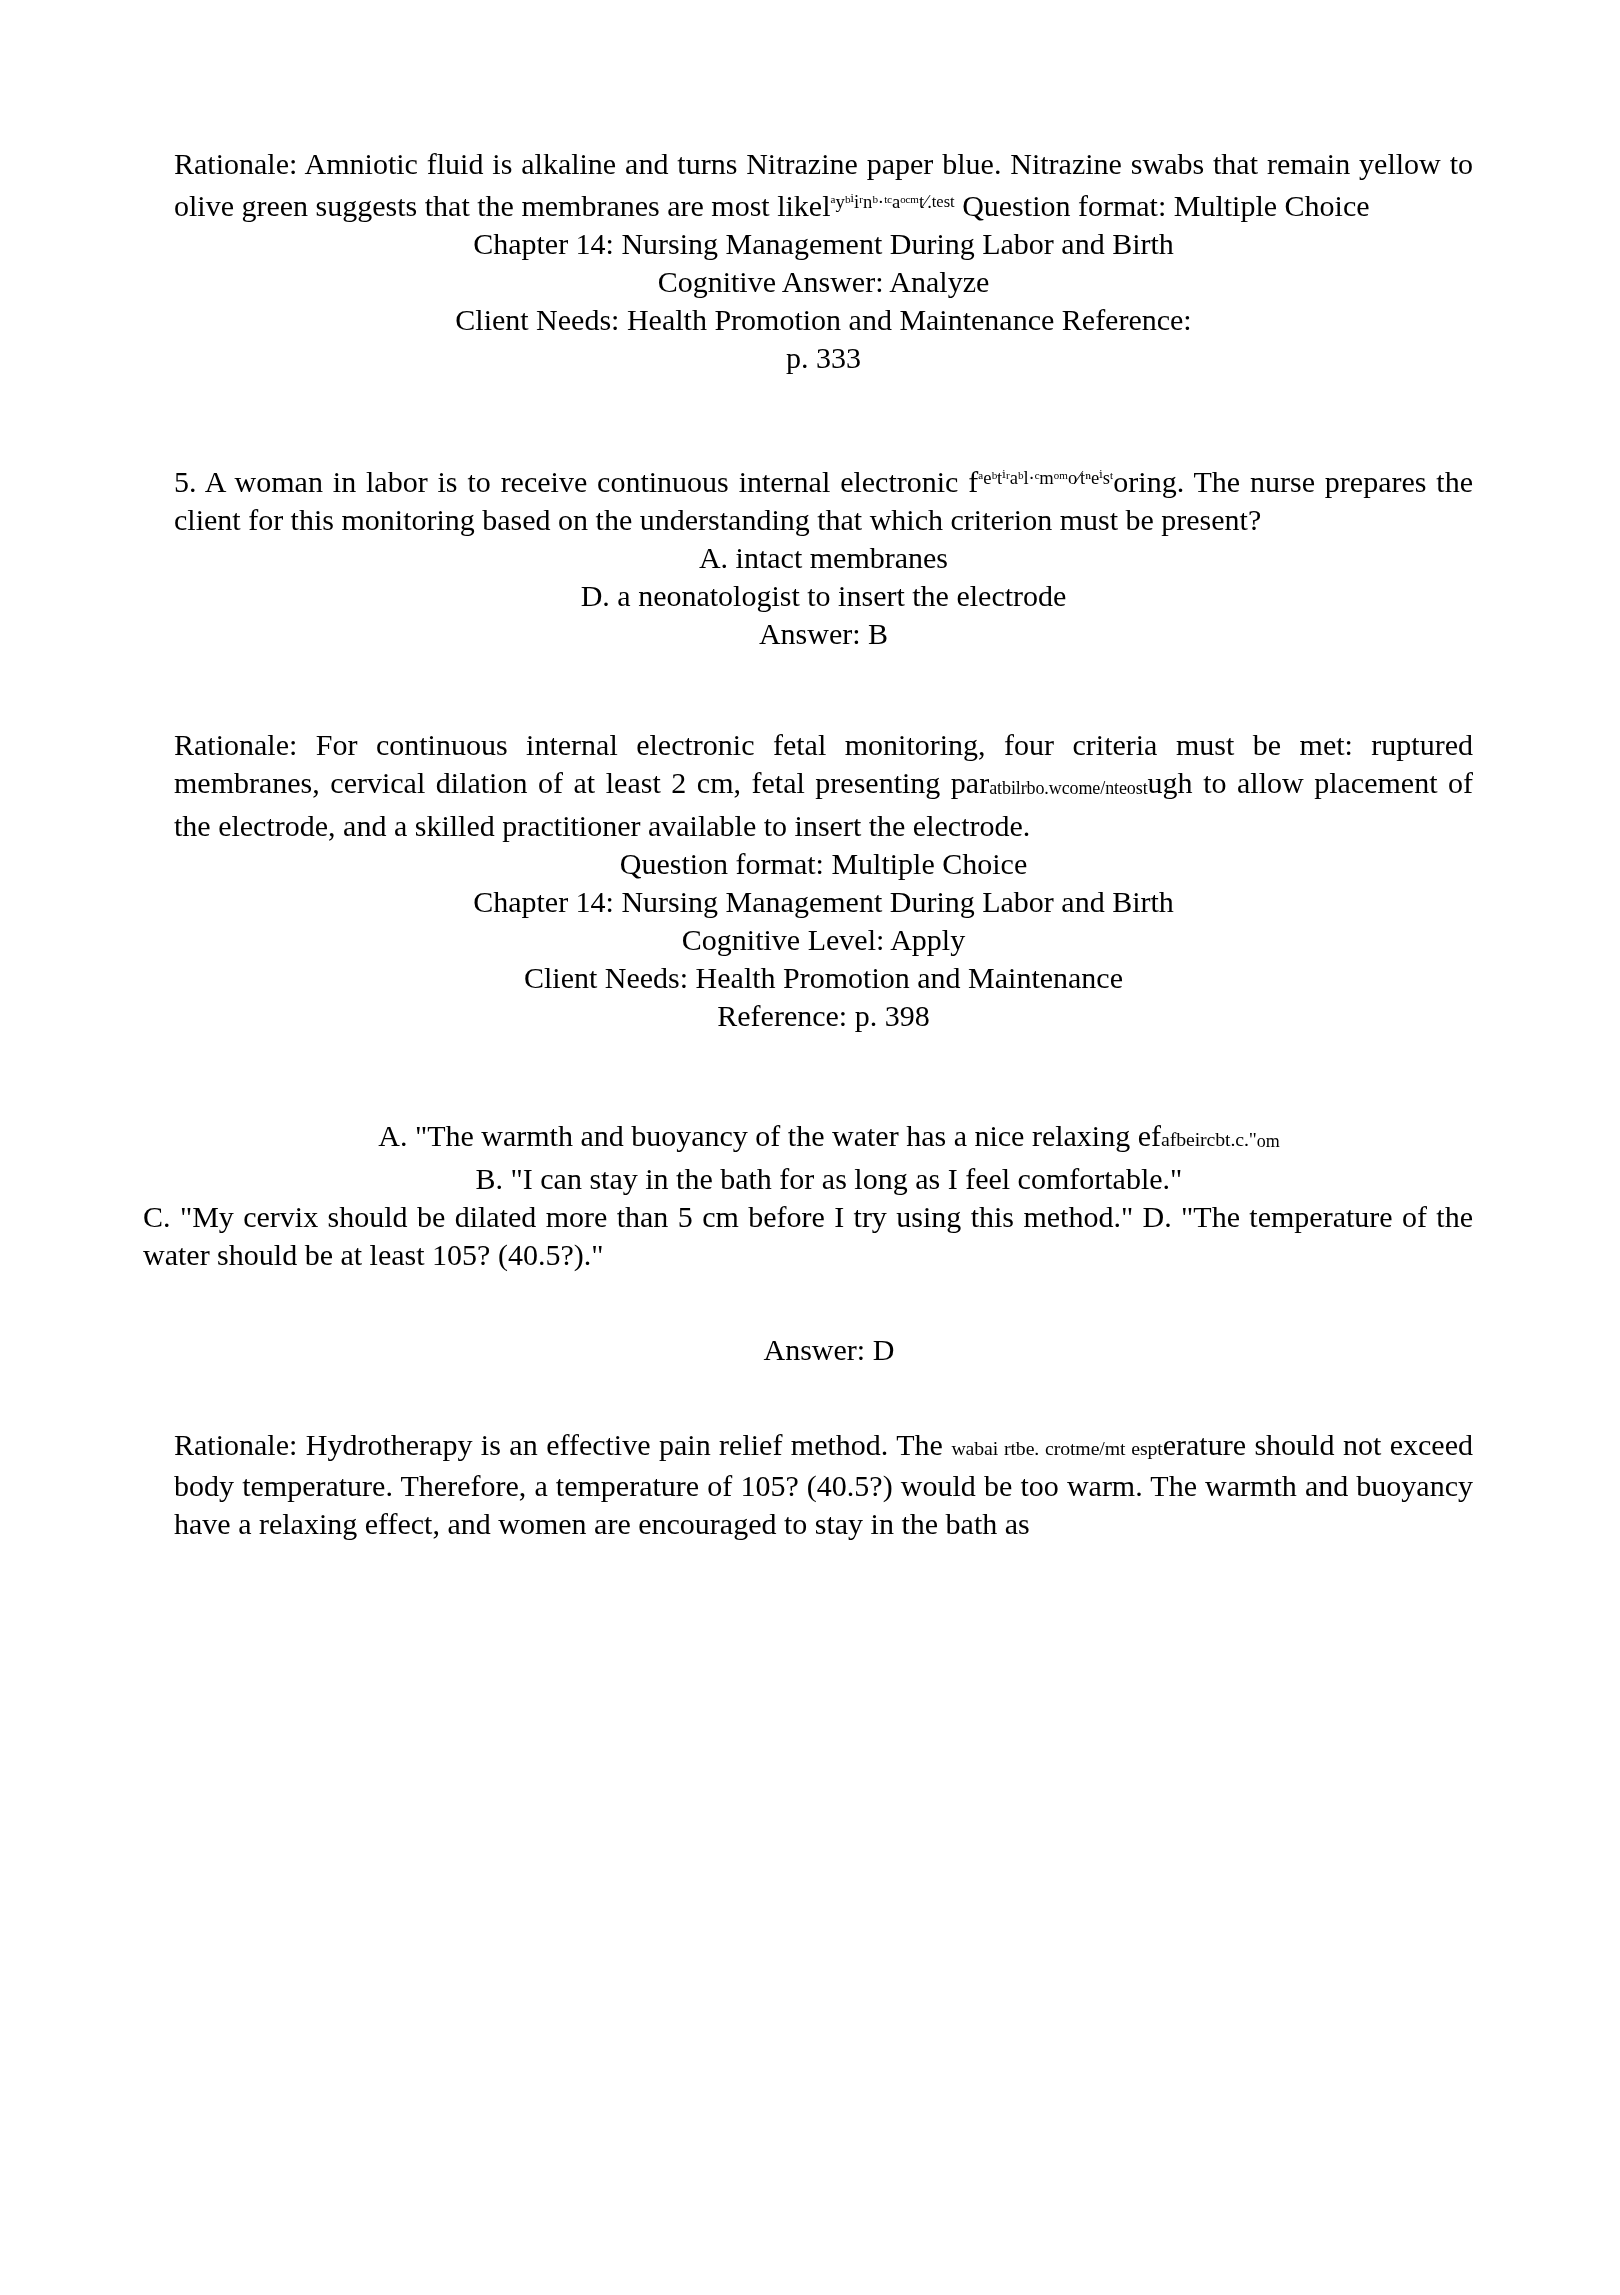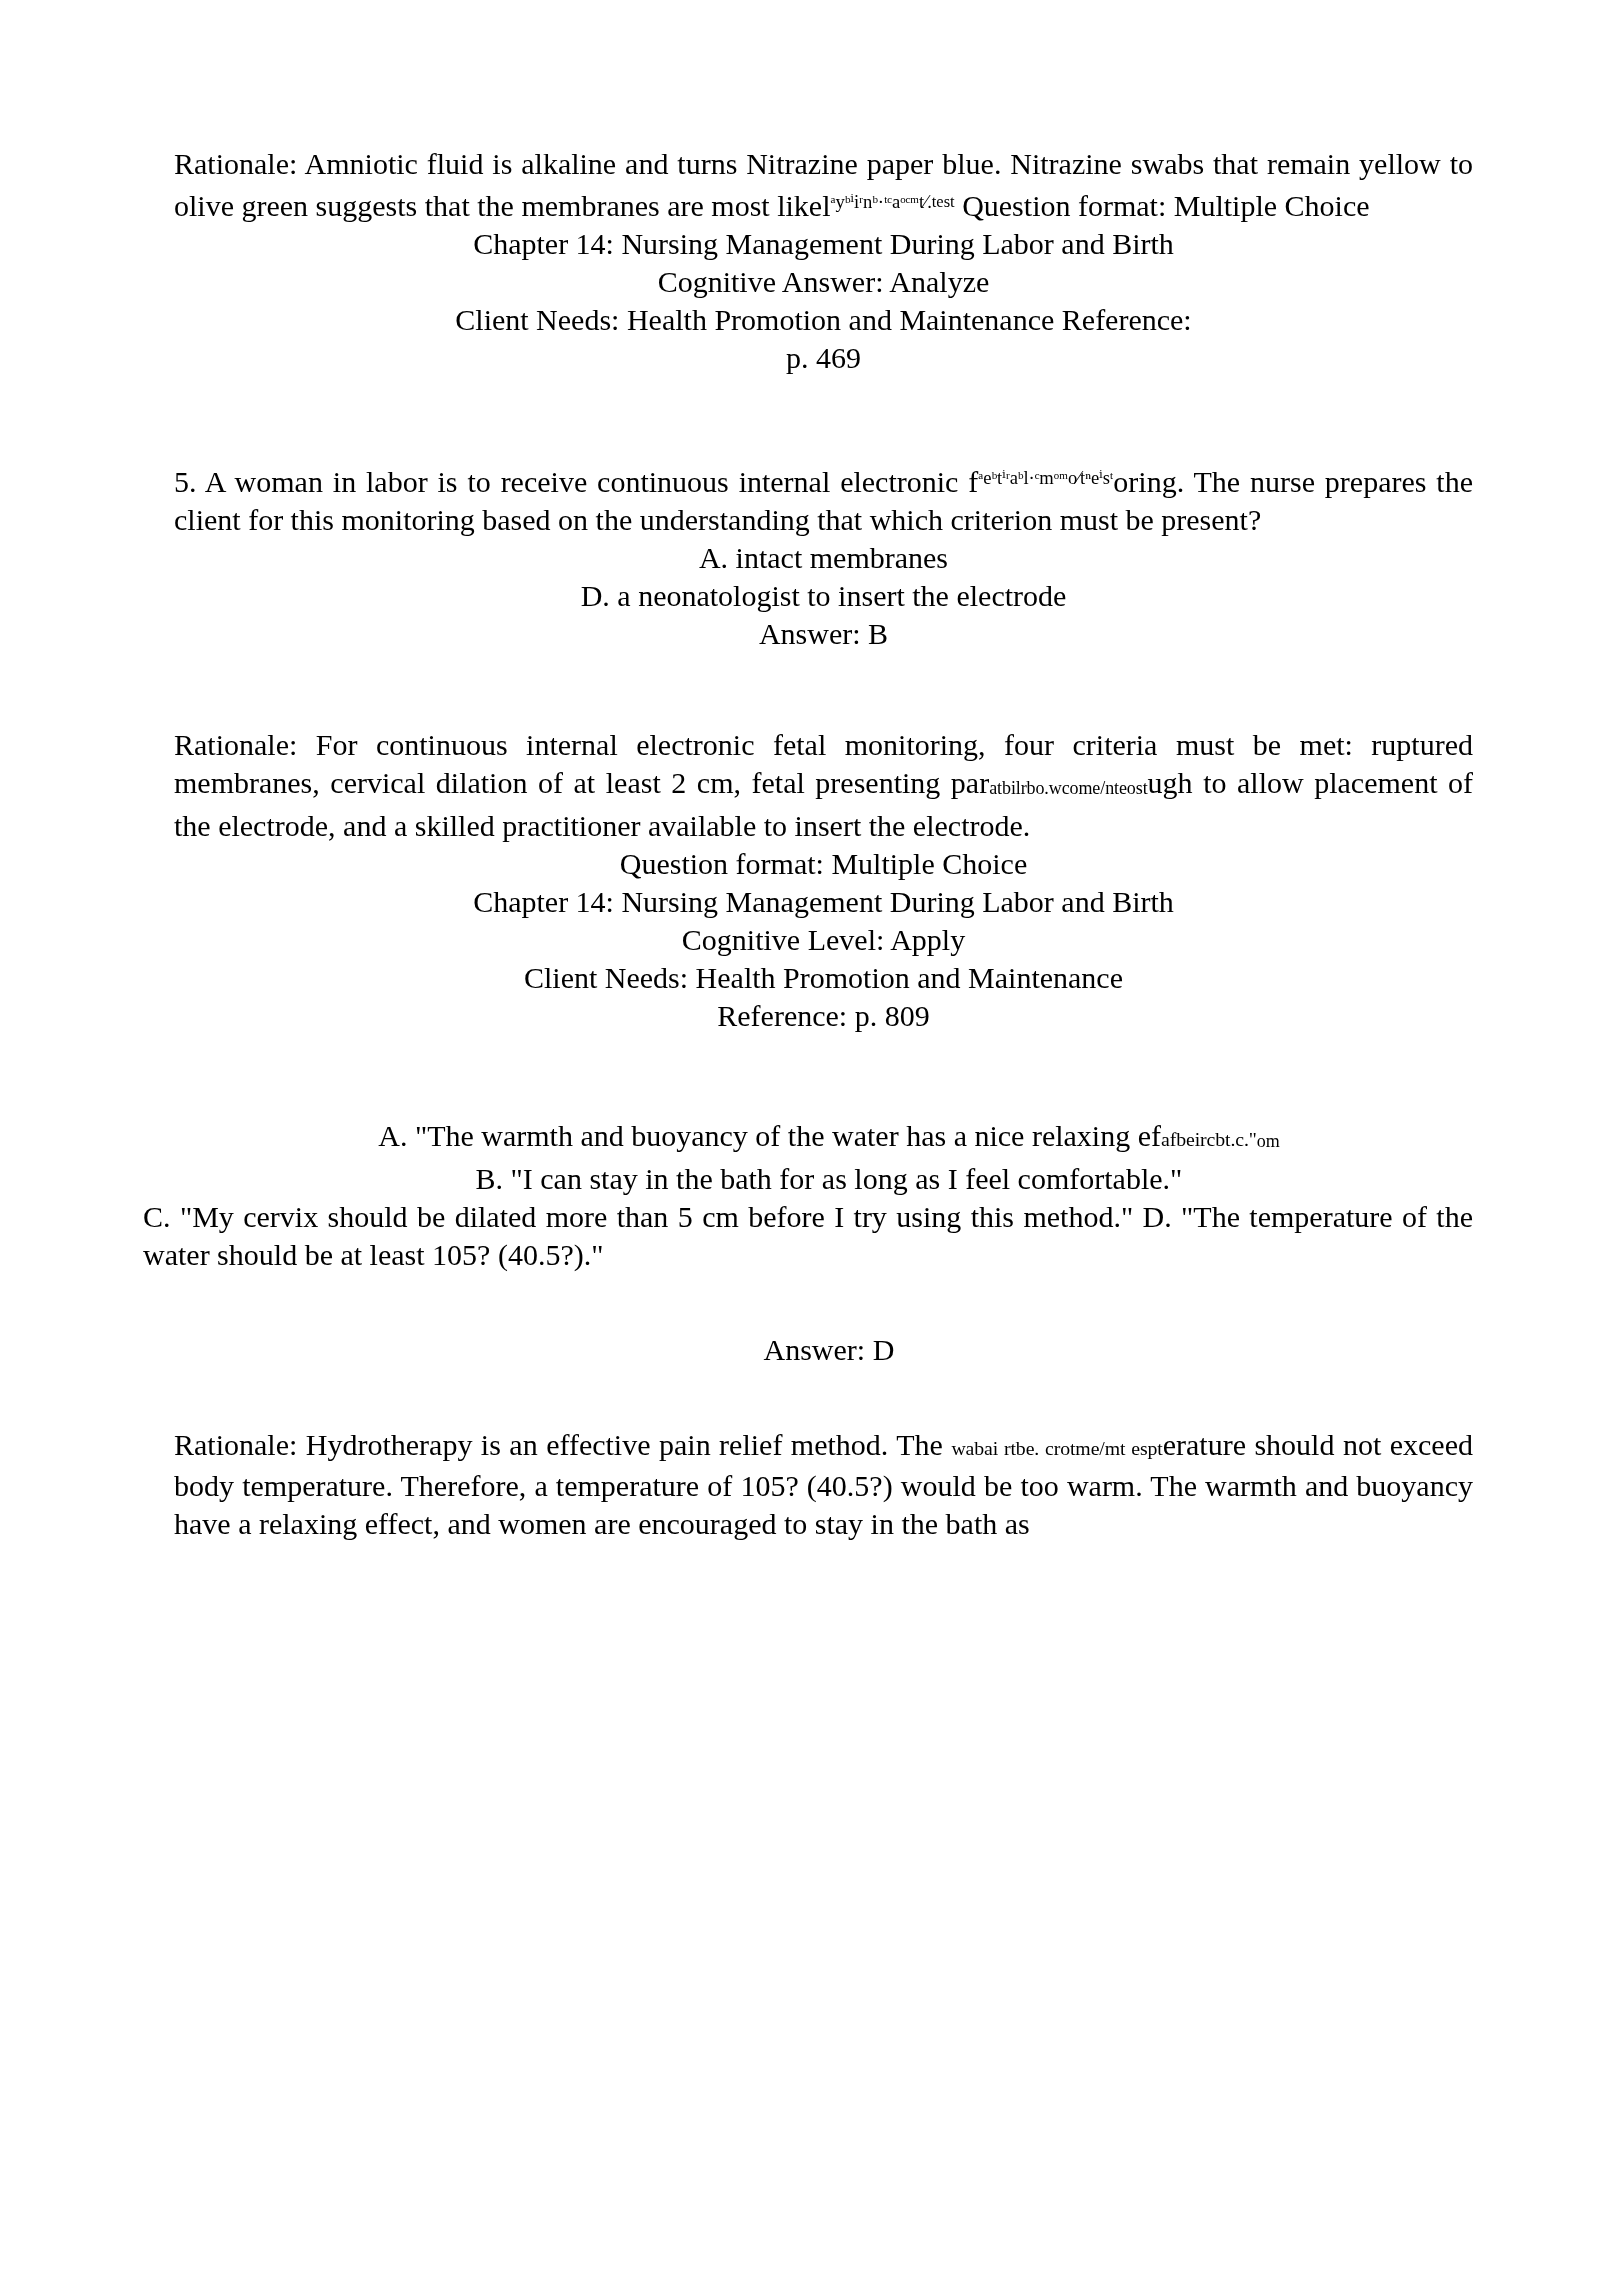--- a/index.html
+++ b/index.html
@@ -73,21 +73,21 @@
 
 <div class="page">
 
   <div class="block">
     <span>Rationale: Amniotic fluid is alkaline and turns Nitrazine paper blue. Nitrazine swabs that remain yellow to olive green suggests that the membranes are most likel</span><span class="sup">ᵃyᵇⁱiʳnᵇ·ᵗᶜaᵒᶜᵐt⁄.</span><span class="sup-sm">test</span>
     <span>Question format: Multiple Choice</span>
   </div>
   <div class="block left">Chapter 14: Nursing Management During Labor and Birth</div>
   <div class="block left">Cognitive Answer: Analyze</div>
   <div class="block left">Client Needs: Health Promotion and Maintenance Reference:</div>
-  <div class="block left">p. 469</div>
+  <div class="block left">p. 333</div>
 
   <div class="gap-xl"></div>
 
   <div class="block">
     <span>5.</span>
     <span>A woman in labor is to receive continuous internal electronic f</span><span class="sup">ᵃeᵇtⁱʳaᵇl·ᶜmᵒᵐo⁄tⁿeⁱsᵗ</span><span>oring. The nurse prepares the client for this monitoring based on the understanding that which criterion must be present?</span>
   </div>
   <div class="block left">A. intact membranes</div>
   <div class="block left">D. a neonatologist to insert the electrode</div>
   <div class="block left">Answer: B</div>
@@ -95,21 +95,21 @@
   <div class="gap-lg"></div>
 
   <div class="block">
     <span>Rationale: For continuous internal electronic fetal monitoring, four criteria must be met: ruptured membranes, cervical dilation of at least 2 cm, fetal presenting par</span><span class="sub">atbilrbo.wcome/nteost</span><span>ugh</span>
     <span>to allow placement of the electrode, and a skilled practitioner available to insert the electrode.</span>
   </div>
   <div class="block left">Question format: Multiple Choice</div>
   <div class="block left">Chapter 14: Nursing Management During Labor and Birth</div>
   <div class="block left">Cognitive Level: Apply</div>
   <div class="block left">Client Needs: Health Promotion and Maintenance</div>
-  <div class="block left">Reference: p. 809</div>
+  <div class="block left">Reference: p. 398</div>
 
   <div class="gap-xl"></div>
 
   <div class="block left indent-q6">
     <span>A. "The warmth and buoyancy of the water has a nice relaxing ef</span><span class="sub-mid">afbeircbt.c."</span><span class="sub">om</span>
   </div>
   <div class="block left indent-q6">B. "I can stay in the bath for as long as I feel comfortable."</div>
   <div class="block hang-c">
     <span>C.</span>
     <span>"My cervix should be dilated more than 5 cm before I try using this method." D. "The temperature of the water should be at least 105? (40.5?)."</span>

